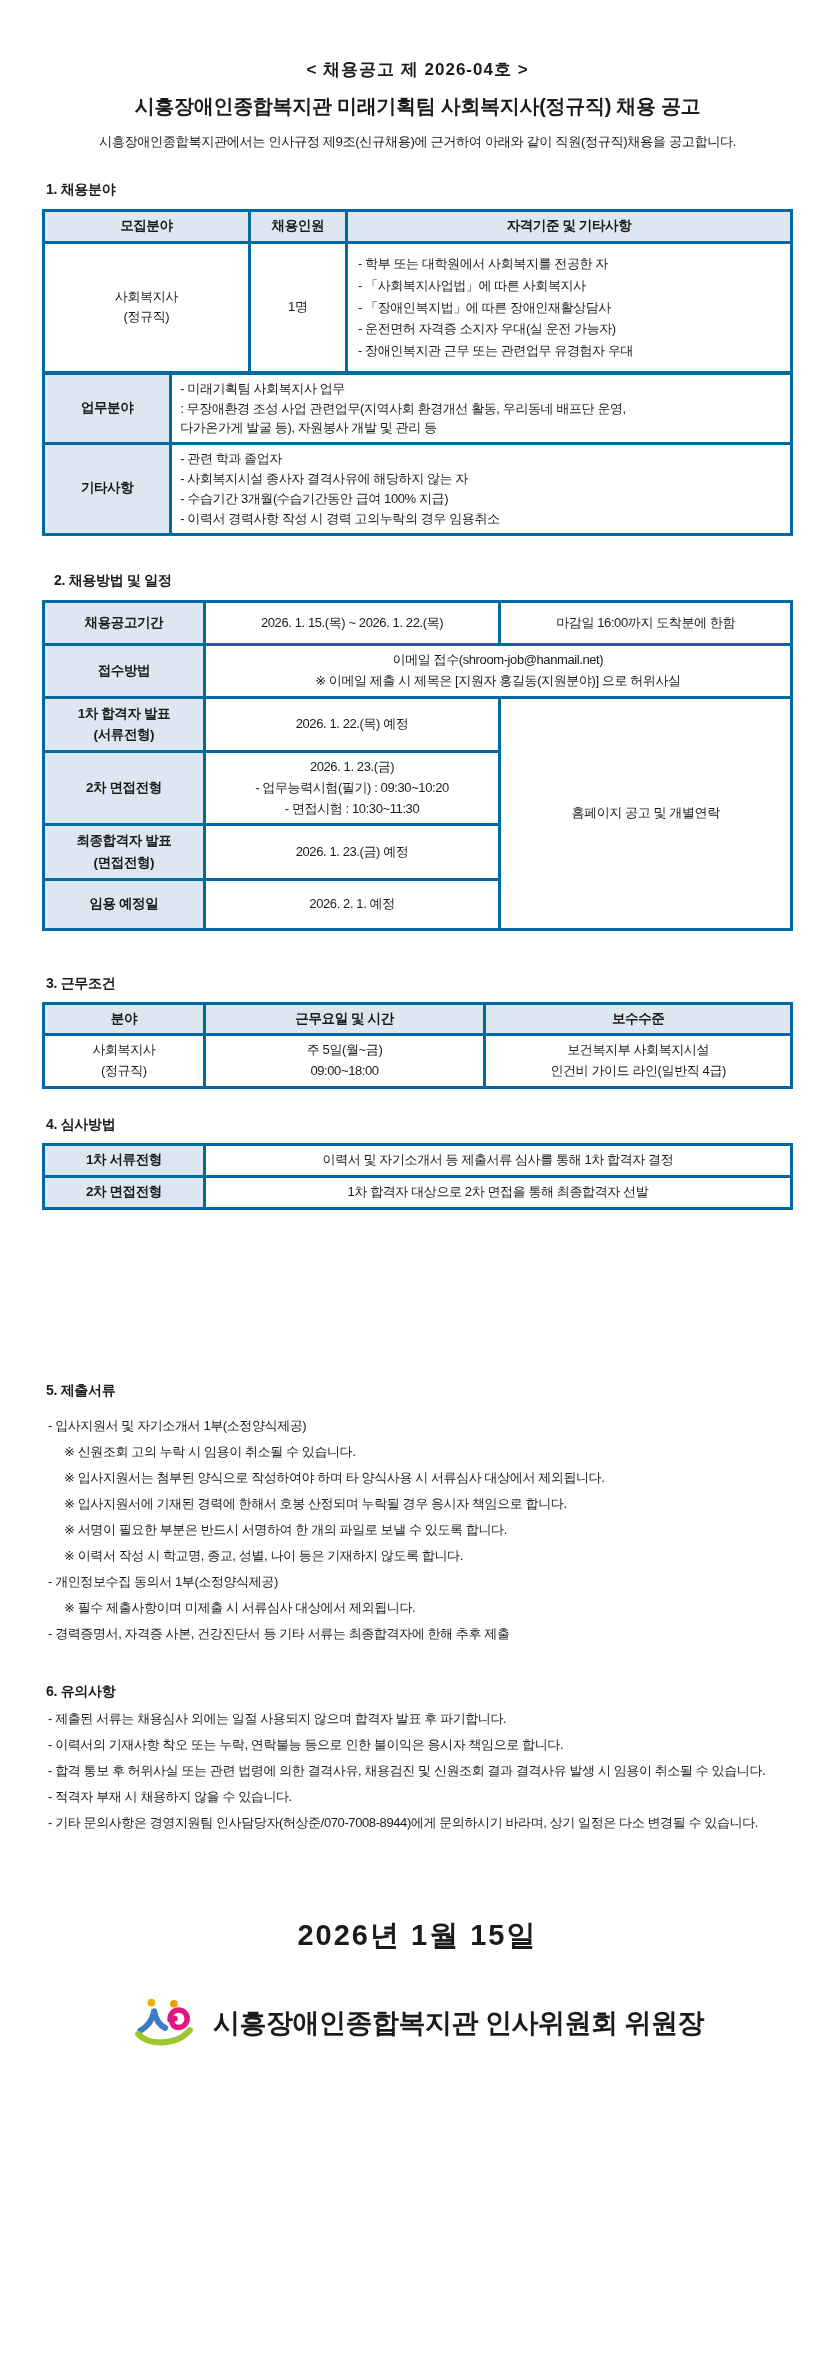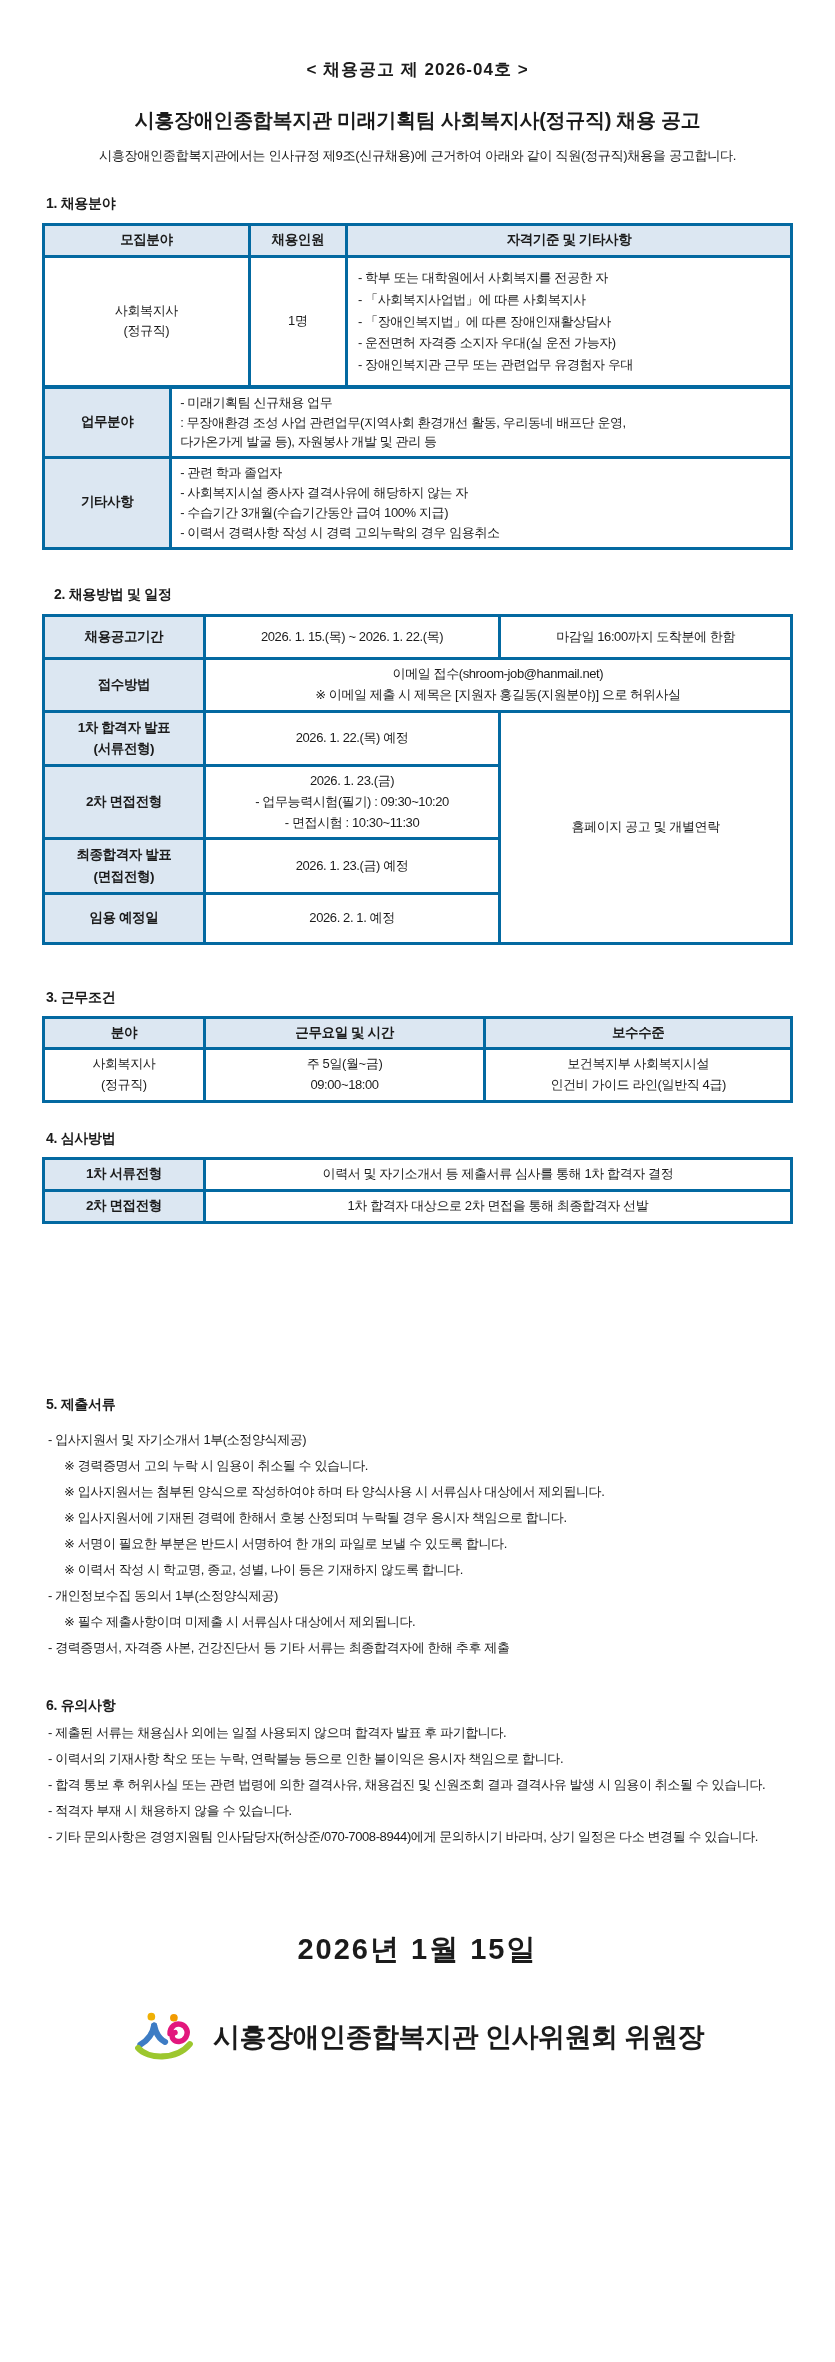--- a/index.html
+++ b/index.html
@@ -5,21 +5,21 @@
   html,body{margin:0;padding:0;}
   body{
     width:835px;height:2362px;overflow:hidden;background:#ffffff;
     font-family:"Liberation Sans","DejaVu Sans",sans-serif;color:#1b1b1b;
     -webkit-font-smoothing:antialiased;
   }
   .page{padding:58px 42px 0 42px;width:751px;}
 
   
   .notice-no{text-align:center;font-size:17px;font-weight:bold;letter-spacing:1px;}
-  .main-title{text-align:center;font-size:20px;font-weight:bold;margin-top:26px;letter-spacing:-0.3px;}
+  .main-title{text-align:center;font-size:20px;font-weight:bold;margin-top:12px;letter-spacing:-0.3px;}
   .subtitle{text-align:center;font-size:13.2px;margin-top:13px;letter-spacing:-0.4px;}
 
   
   .sec-h{font-size:14px;font-weight:bold;letter-spacing:-0.3px;}
   .sec1-h{margin:30px 0 10px 4px;}
   .sec2-h{margin:36px 0 10px 12px;}
   .sec3-h{margin:44px 0 9px 4px;}
   .sec4-h{margin:27px 0 9px 4px;}
   .sec5-h{margin:172px 0 13px 4px;}
   .sec6-h{margin:36px 0 5px 4px;}
@@ -88,21 +88,21 @@
     </table>
   <table class="stack-join">
     <colgroup>
         <col style="width:17%">
         <col style="width:83%">
       </colgroup>
     <tbody>
         <tr>
       <td class="hd">업무분야</td>
       <td class="duty-cell">
-        <div>- 미래기획팀 신규채용 업무</div>
+        <div>- 미래기획팀 사회복지사 업무</div>
         <div> : 무장애환경 조성 사업 관련업무(지역사회 환경개선 활동, 우리동네 배프단 운영,</div>
         <div>   다가온가게 발굴 등), 자원봉사 개발 및 관리 등</div>
       </td>
     </tr>
     <tr>
       <td class="hd">기타사항</td>
       <td class="etc-cell">
         <div>- 관련 학과 졸업자</div>
         <div>- 사회복지시설 종사자 결격사유에 해당하지 않는 자</div>
         <div>- 수습기간 3개월(수습기간동안 급여 100% 지급)</div>
@@ -206,21 +206,21 @@
     <tr>
       <td class="hd">2차 면접전형</td>
       <td class="ctr">1차 합격자 대상으로 2차 면접을 통해 최종합격자 선발</td>
     </tr>
   </tbody>
     </table>
 
   <div class="sec-h sec5-h">5. 제출서류</div>
   <div>
     <div class="note-line lv1">- 입사지원서 및 자기소개서 1부(소정양식제공)</div>
-    <div class="note-line lv2">※ 경력증명서 고의 누락 시 임용이 취소될 수 있습니다.</div>
+    <div class="note-line lv2">※ 신원조회 고의 누락 시 임용이 취소될 수 있습니다.</div>
     <div class="note-line lv2">※ 입사지원서는 첨부된 양식으로 작성하여야 하며 타 양식사용 시 서류심사 대상에서 제외됩니다.</div>
     <div class="note-line lv2">※ 입사지원서에 기재된 경력에 한해서 호봉 산정되며 누락될 경우 응시자 책임으로 합니다.</div>
     <div class="note-line lv2">※ 서명이 필요한 부분은 반드시 서명하여 한 개의 파일로 보낼 수 있도록 합니다.</div>
     <div class="note-line lv2">※ 이력서 작성 시 학교명, 종교, 성별, 나이 등은 기재하지 않도록 합니다.</div>
     <div class="note-line lv1">- 개인정보수집 동의서 1부(소정양식제공)</div>
     <div class="note-line lv2">※ 필수 제출사항이며 미제출 시 서류심사 대상에서 제외됩니다.</div>
     <div class="note-line lv1">- 경력증명서, 자격증 사본, 건강진단서 등 기타 서류는 최종합격자에 한해 추후 제출</div>
   </div>
 
   <div class="sec-h sec6-h">6. 유의사항</div>

